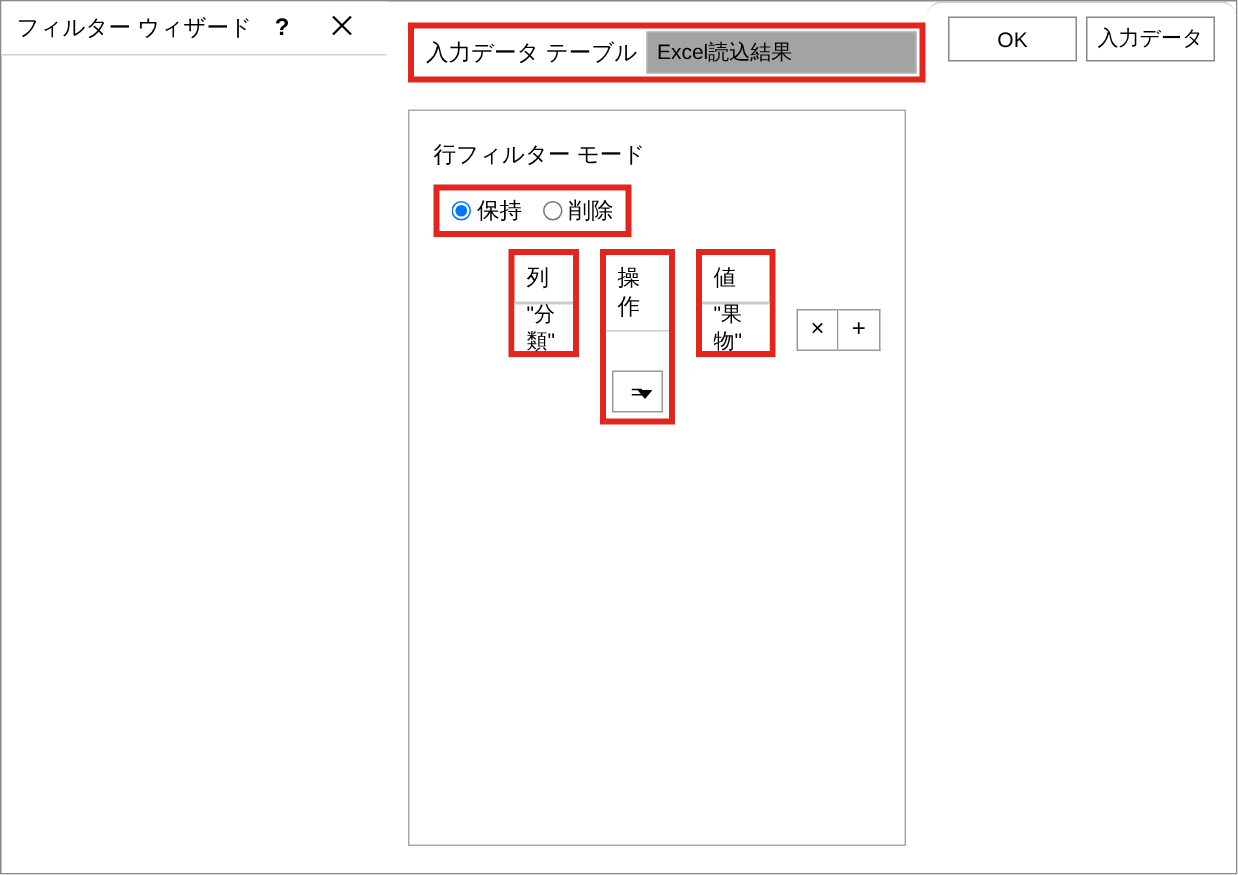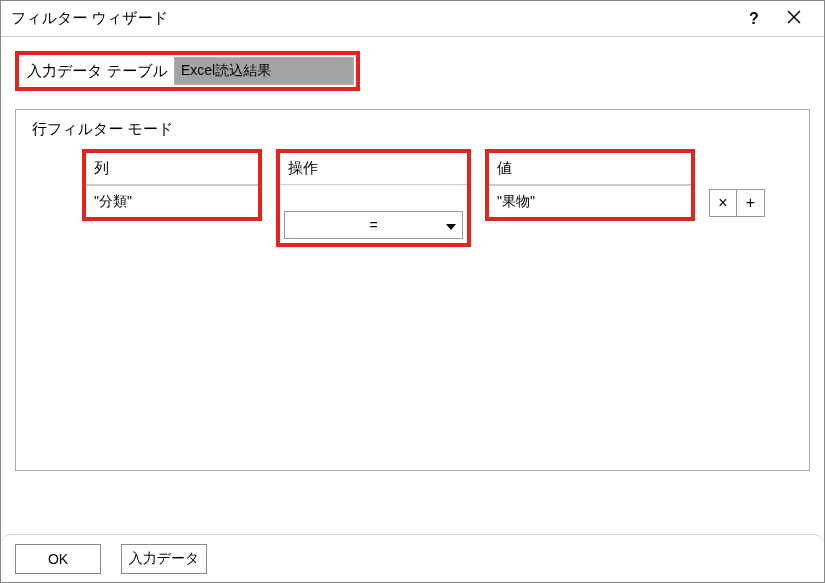--- a/index.html
+++ b/index.html
@@ -9,21 +9,21 @@
     font-size: 14px;
     background: #f0f0f0;
     color: #000;
   }
   .window {
     width: 825px;
     height: 583px;
     background: #fff;
     border: 1px solid #888;
     display: flex;
-    flex-direction: column;
+    flex-direction: row;
     position: relative;
   }
   .titlebar {
     height: 36px;
     display: flex;
     align-items: center;
     padding: 0 10px;
     border-bottom: 1px solid #d0d0d0;
     background: #fff;
   }
@@ -95,22 +95,22 @@
     font-size: 15px;
     cursor: pointer;
   }
   .tab-label.active {
     background: #fff;
     border-bottom: 1px solid #fff;
   }
   .tab-panel {
     border: 1px solid #aaa;
     background: #fff;
-    padding: 10px 16px;
-    height: 362px;
+    padding: 20px 16px;
+    height: 491px;
     position: relative;
   }
   .mode-label {
     font-size: 15px;
     margin-bottom: 10px;
   }
   .mode-radios {
     display: inline-flex;
     align-items: center;
     border: 4px solid #e2261d;
@@ -193,21 +193,21 @@
     cursor: pointer;
     padding: 0;
   }
   .row-buttons button + button {
     border-left: none;
   }
   .footer {
     height: 48px;
     display: flex;
     align-items: center;
-    gap: 20px;
+    gap: 6px;
     padding: 0 14px;
     border-top: 1px solid #d0d0d0;
     border-radius: 10px;
   }
   .footer button {
     min-width: 86px;
     height: 30px;
     border: 1px solid #888;
     background: #fff;
     font-family: inherit;
@@ -240,20 +240,30 @@
         <div class="label">入力データ テーブル</div>
         <input class="field" type="text" value="Excel読込結果" style="">
       </div>
     </div>
 
     <div class="tabs-wrap">
       <div class="tab-panel">
 
         <div class="mode-label">行フィルター モード</div>
 
+        <div class="mode-radios">
+          <label class="radio-opt">
+            <input type="radio" name="mode" checked="" style="">
+            <span>保持</span>
+          </label>
+          <label class="radio-opt">
+            <input type="radio" name="mode" style="">
+            <span>削除</span>
+          </label>
+        </div>
 
         <div class="filter-grid">
           <div class="col col-col">
             <div class="hdr">列</div>
             <div class="cell">"分類"</div>
           </div>
           <div class="col col-op">
             <div class="hdr">操作</div>
             <div class="op-cell">
               <span>=</span>

